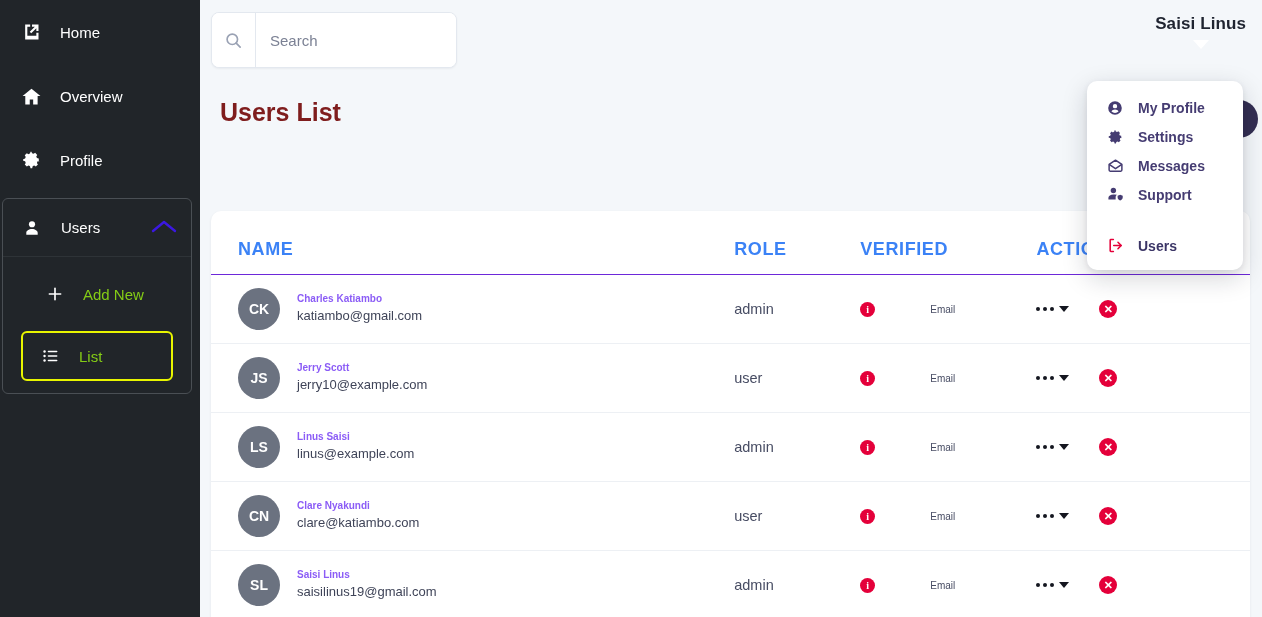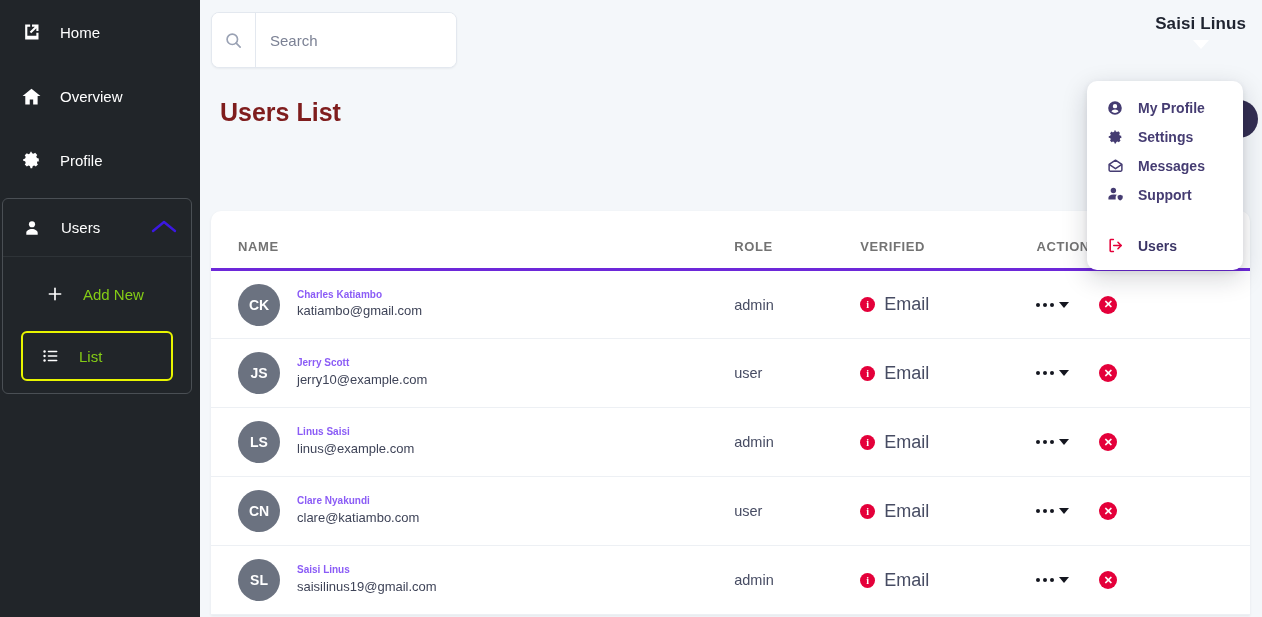--- a/index.html
+++ b/index.html
@@ -153,25 +153,25 @@
     position: absolute; left: 211px; top: 211px;
     width: 1039px;
     background: #ffffff;
     border-radius: 10px 10px 0 0;
     box-shadow: 0 1px 3px rgba(16,24,40,.07);
     overflow: hidden;
   }
   table { width: 100%; border-collapse: collapse; }
   thead th {
     text-align: left;
-    font-size: 13px; font-weight: bold;
+    font-size: 18px; font-weight: bold;
     letter-spacing: .6px;
-    color: #737373;
+    color: #3b82f6;
     padding: 28px 0 14px 0;
-    border-bottom: 3px solid #6d28d9;
+    border-bottom: 1px solid #6d28d9;
   }
   th.c-name { padding-left: 27px; width: 490px; }
   th.c-role { width: 118px; }
   th.c-ver  { width: 165px; }
   th.c-act  { width: 200px; }
 
   tbody td { border-bottom: 1px solid #edf0f4; padding: 0; height: 69px; vertical-align: middle; }
   tbody tr:last-child td { border-bottom: 1px solid #edf0f4; }
 
   .cell-user { display: flex; align-items: center; padding-left: 27px; }
@@ -191,21 +191,21 @@
   .verified { display: flex; align-items: center; }
   .info-badge {
     width: 15px; height: 15px; border-radius: 50%;
     background: #e4003a;
     color: #fff; font-size: 10px; font-weight: bold;
     display:flex; align-items:center; justify-content:center;
     font-family: "Liberation Serif", serif;
     margin-right: 9px;
     flex: 0 0 15px;
   }
-  .ver-label { font-size: 18px; color: #474c63; }
+  .ver-label { font-size: 10px; color: #474c63; margin-left: 46px; }
 
   .actions { display: flex; align-items: center; gap: 30px; }
   .dots-btn {
     display: flex; align-items: center; gap: 3px;
     background: none; border: none; cursor: pointer; padding: 0;
   }
   .dots-btn .d { width: 4px; height: 4px; border-radius: 50%; background: #14161f; display:block; }
   .dots-btn .ca {
     width: 0; height: 0; margin-left: 2px;
     border-left: 5px solid transparent;

